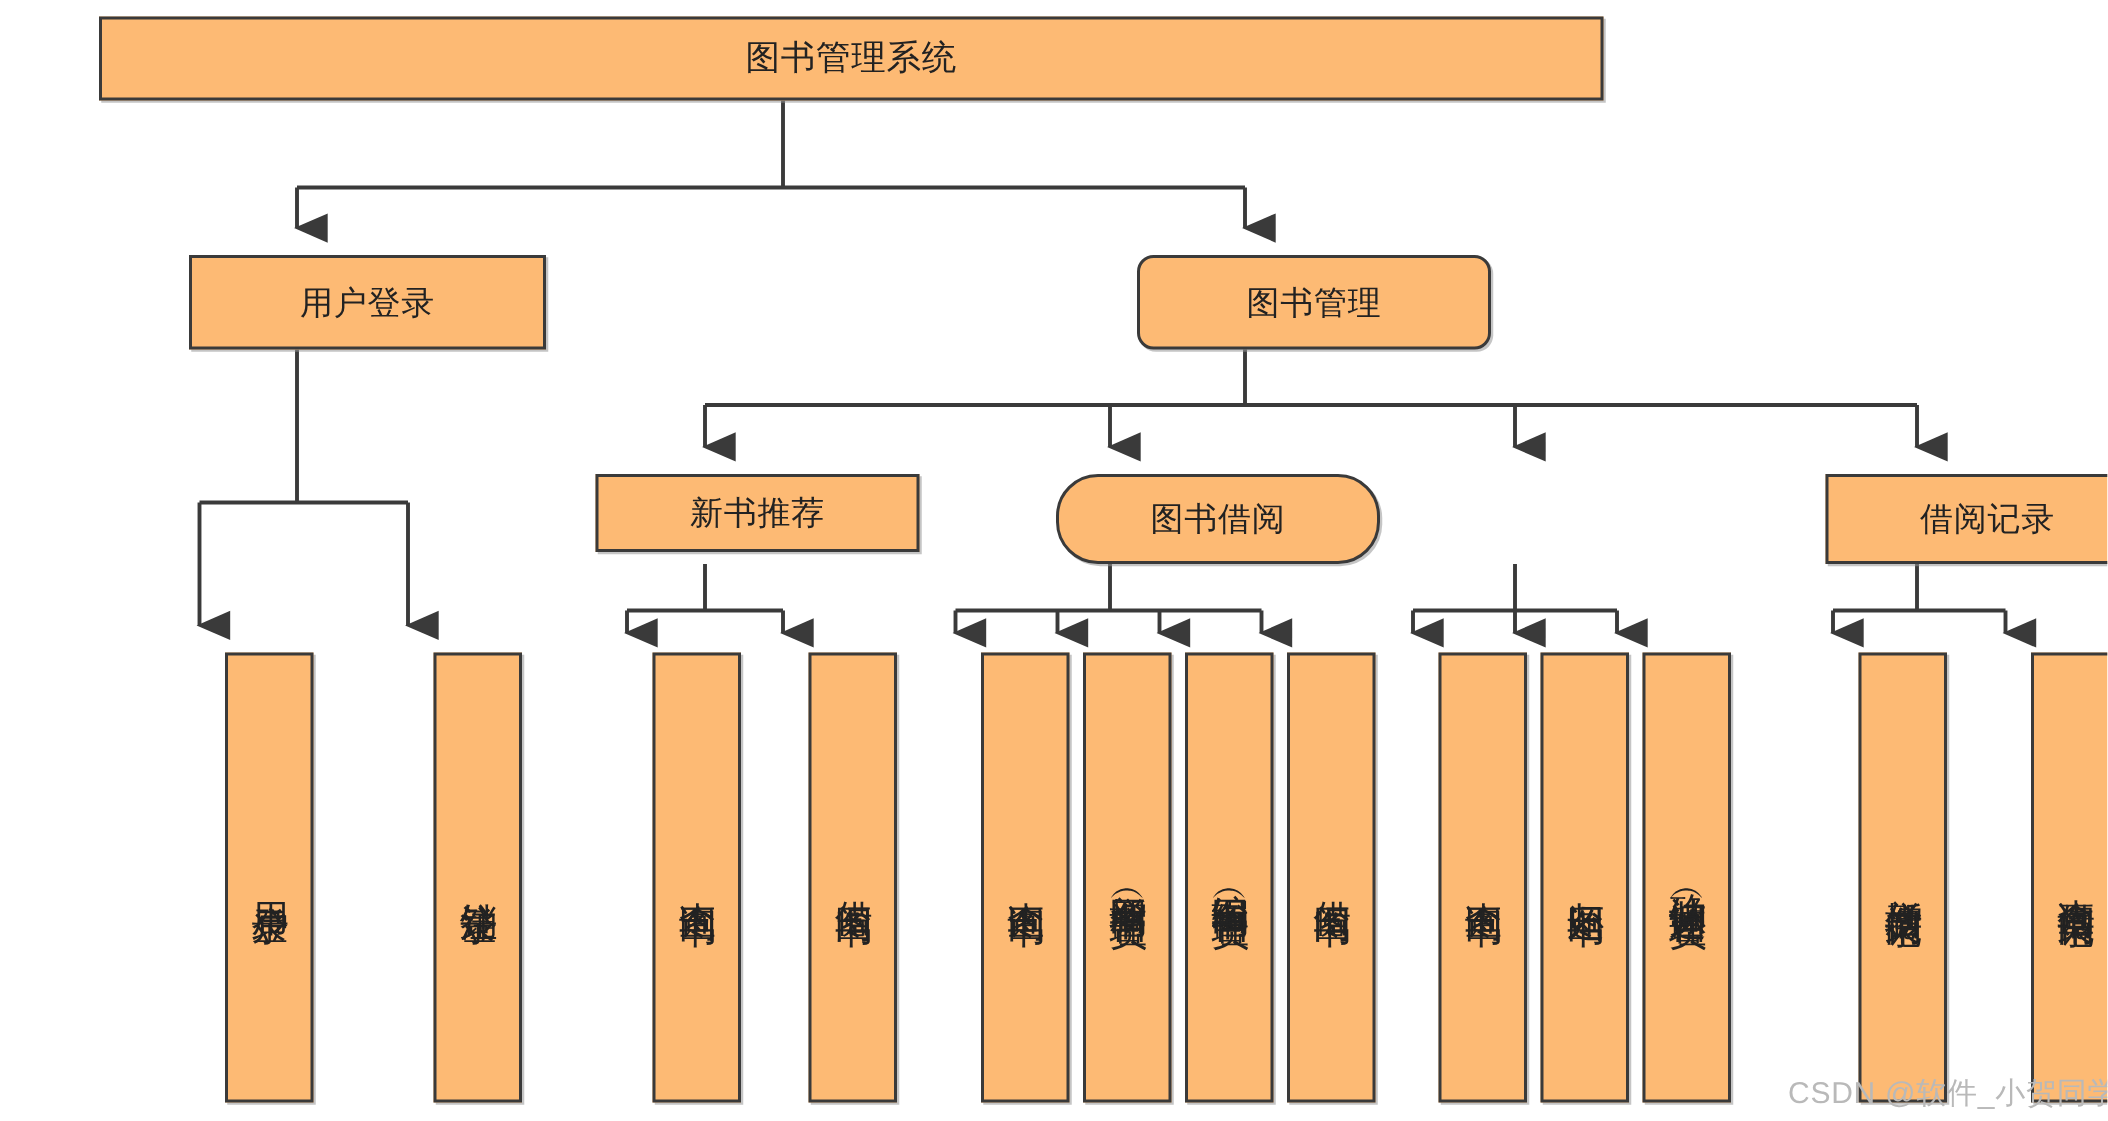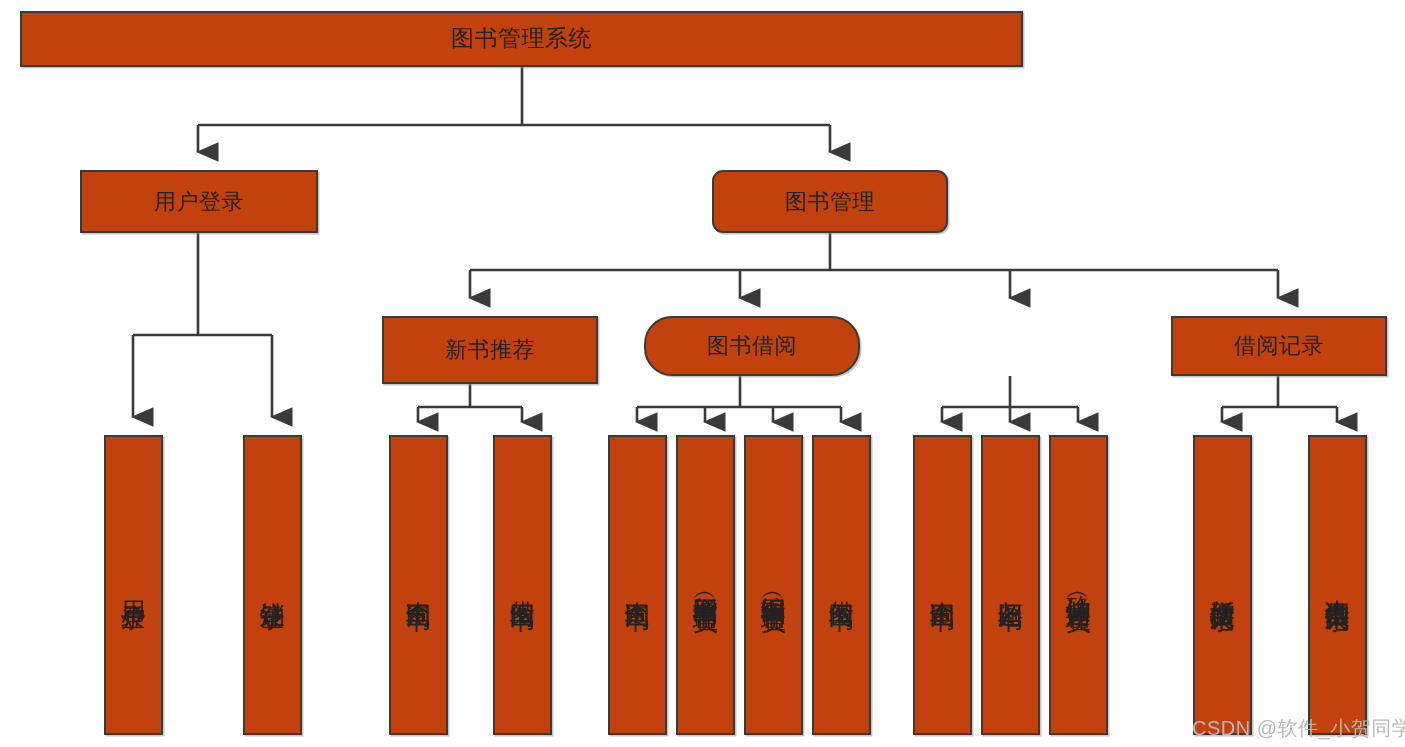--- a/index.html
+++ b/index.html
@@ -22,27 +22,28 @@
     position: absolute;
     left: 0;
     top: 0;
     width: 1405px;
     height: 747px;
     pointer-events: none;
   }
   .node {
     position: absolute;
     box-sizing: border-box;
-    background: #c2410c;
+    background: #fdba74;
     border: 2px solid #3a3a3a;
     box-shadow: 1.5px 1.5px 0 0 rgba(150,150,150,0.55);
     display: flex;
     align-items: center;
     justify-content: center;
     color: #222222;
+    margin-left: 46px;
   }
   .node .label {
     display: block;
     text-align: center;
     line-height: 1.18;
     letter-spacing: 0.5px;
   }
   .node.horizontal .label {
     font-size: 22px;
     white-space: nowrap;
@@ -131,24 +132,24 @@
     <span class="label">图书管理系统</span>
   </div>
 
   <div class="node horizontal" style="left:80px; top:170px; width:238px; height:63px;">
     <span class="label">用户登录</span>
   </div>
   <div class="node horizontal" style="left:712px; top:170px; width:236px; height:63px;border-radius:11px;">
     <span class="label">图书管理</span>
   </div>
 
-  <div class="node horizontal" style="left:382px; top:316px; width:216px; height:68px;">
+  <div class="node horizontal" style="left:351px; top:316px; width:216px; height:52px;">
     <span class="label">新书推荐</span>
   </div>
-  <div class="node horizontal" style="left:644px; top:316px; width:216px; height:60px;border-radius:28px;">
+  <div class="node horizontal" style="left:658px; top:316px; width:216px; height:60px;border-radius:28px;">
     <span class="label">图书借阅</span>
   </div>
   <div class="node horizontal" style="left:1171px; top:316px; width:216px; height:60px;">
     <span class="label">借阅记录</span>
   </div>
 
   <div class="node vertical" style="left:104px; top:435px; width:59px; height:300px;">
     <span class="label">用户登录</span>
   </div>
   <div class="node vertical" style="left:243px; top:435px; width:59px; height:300px;">

